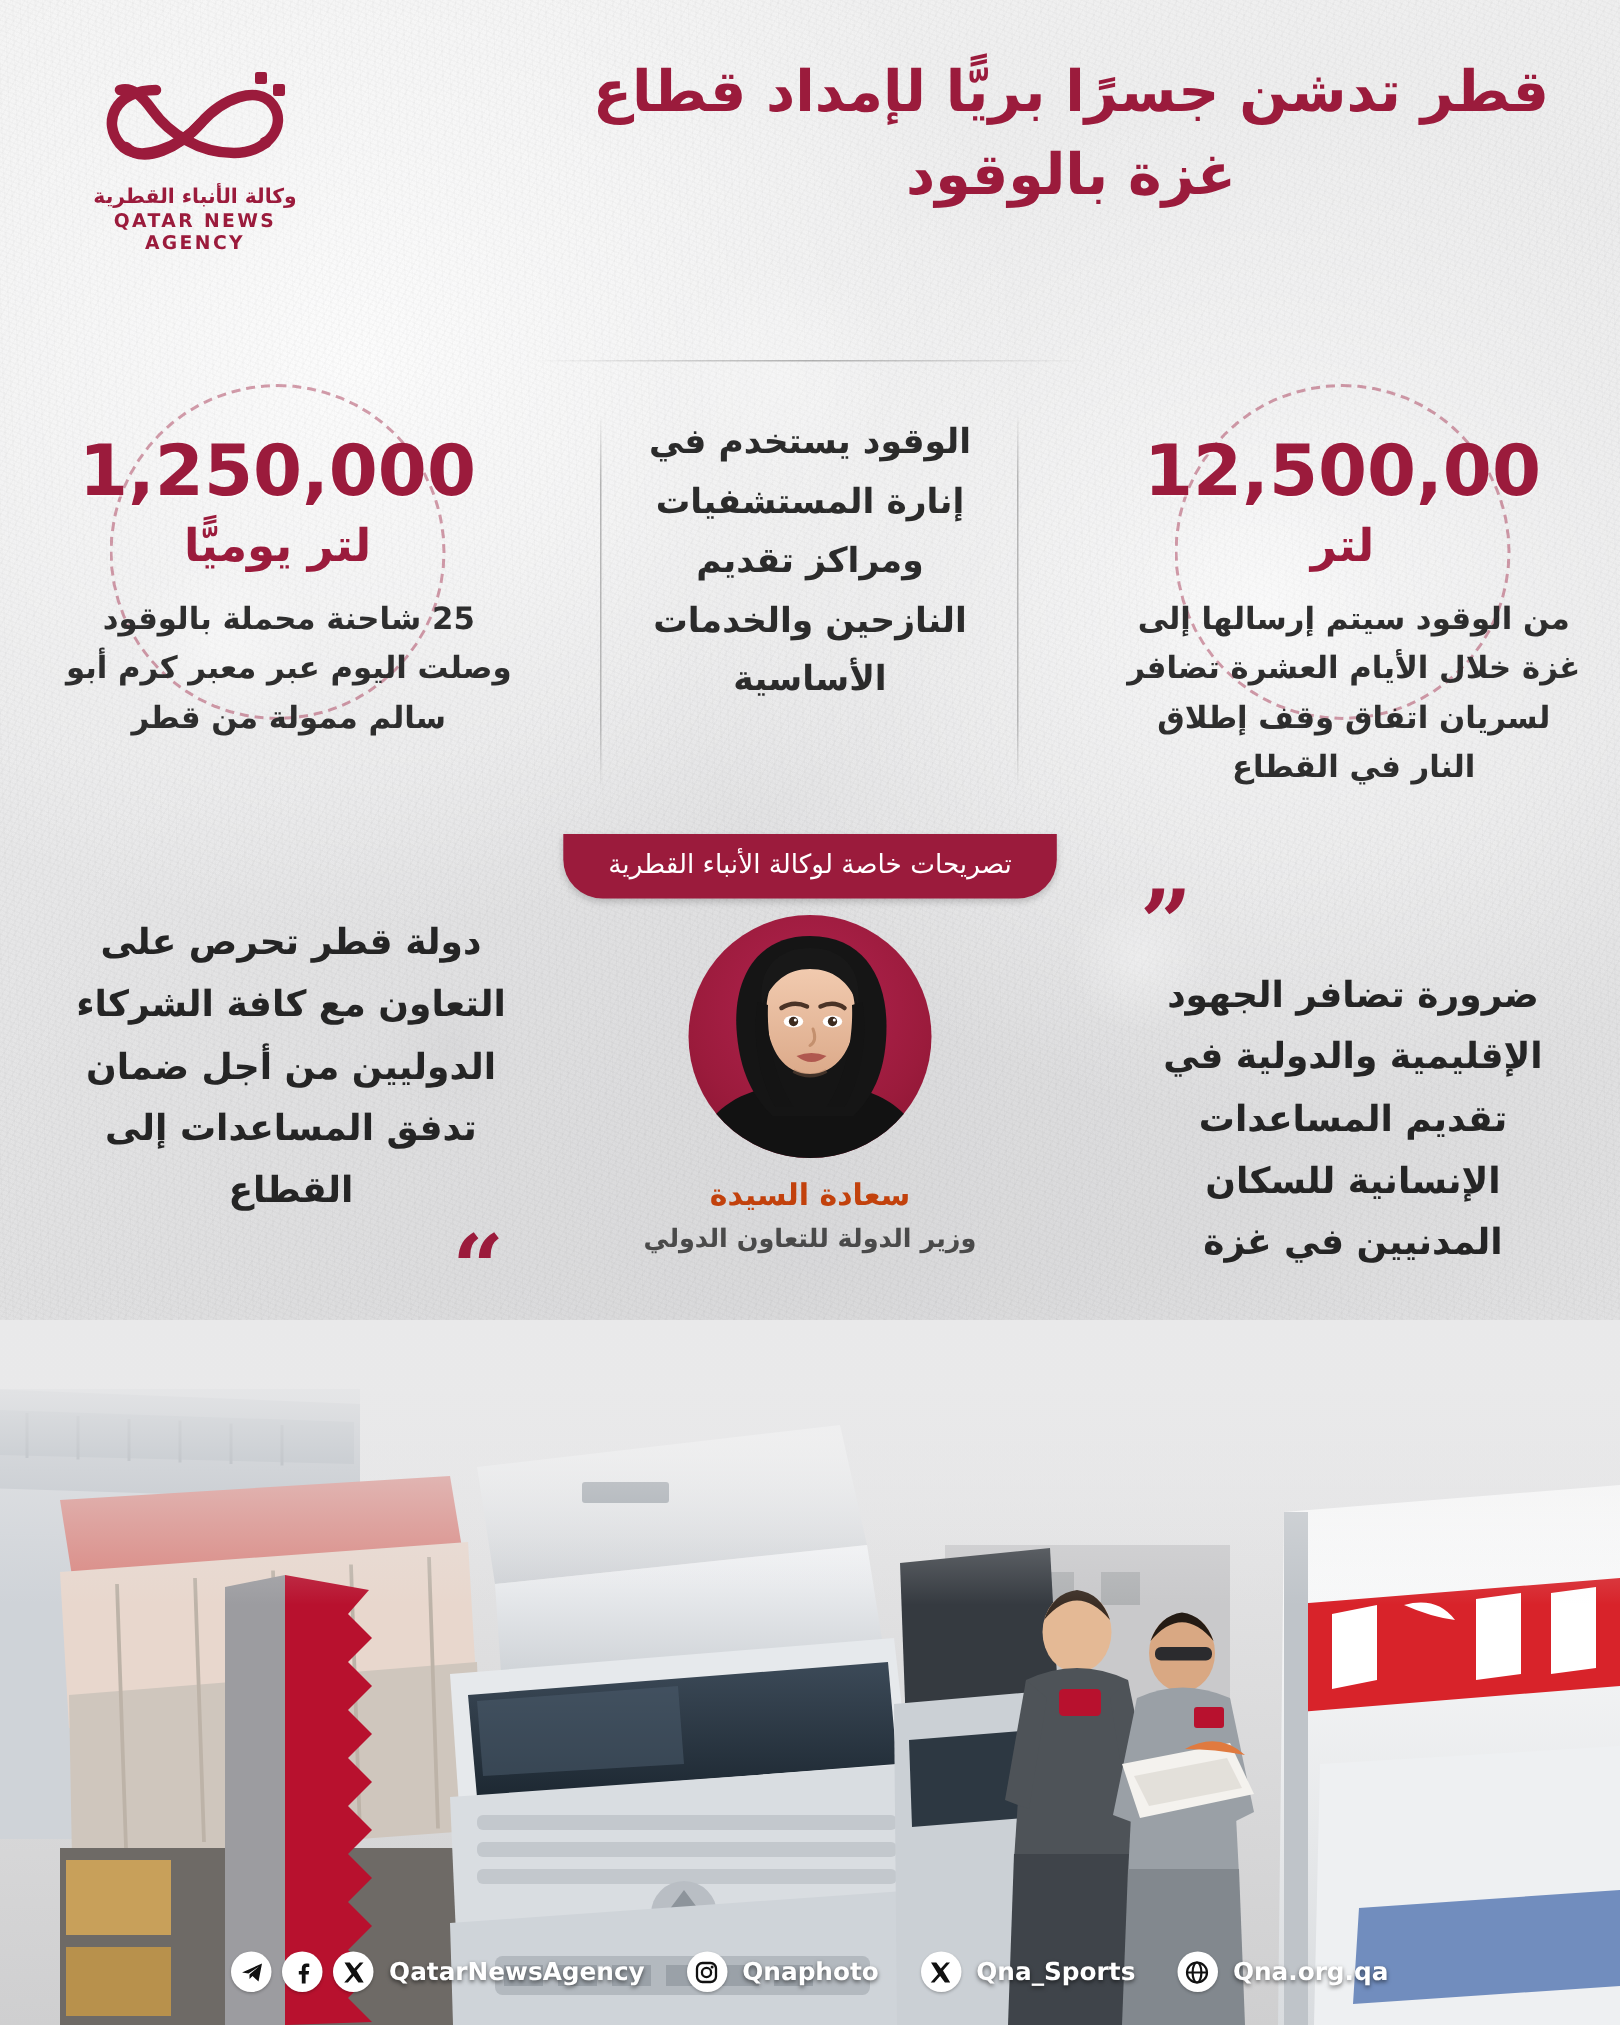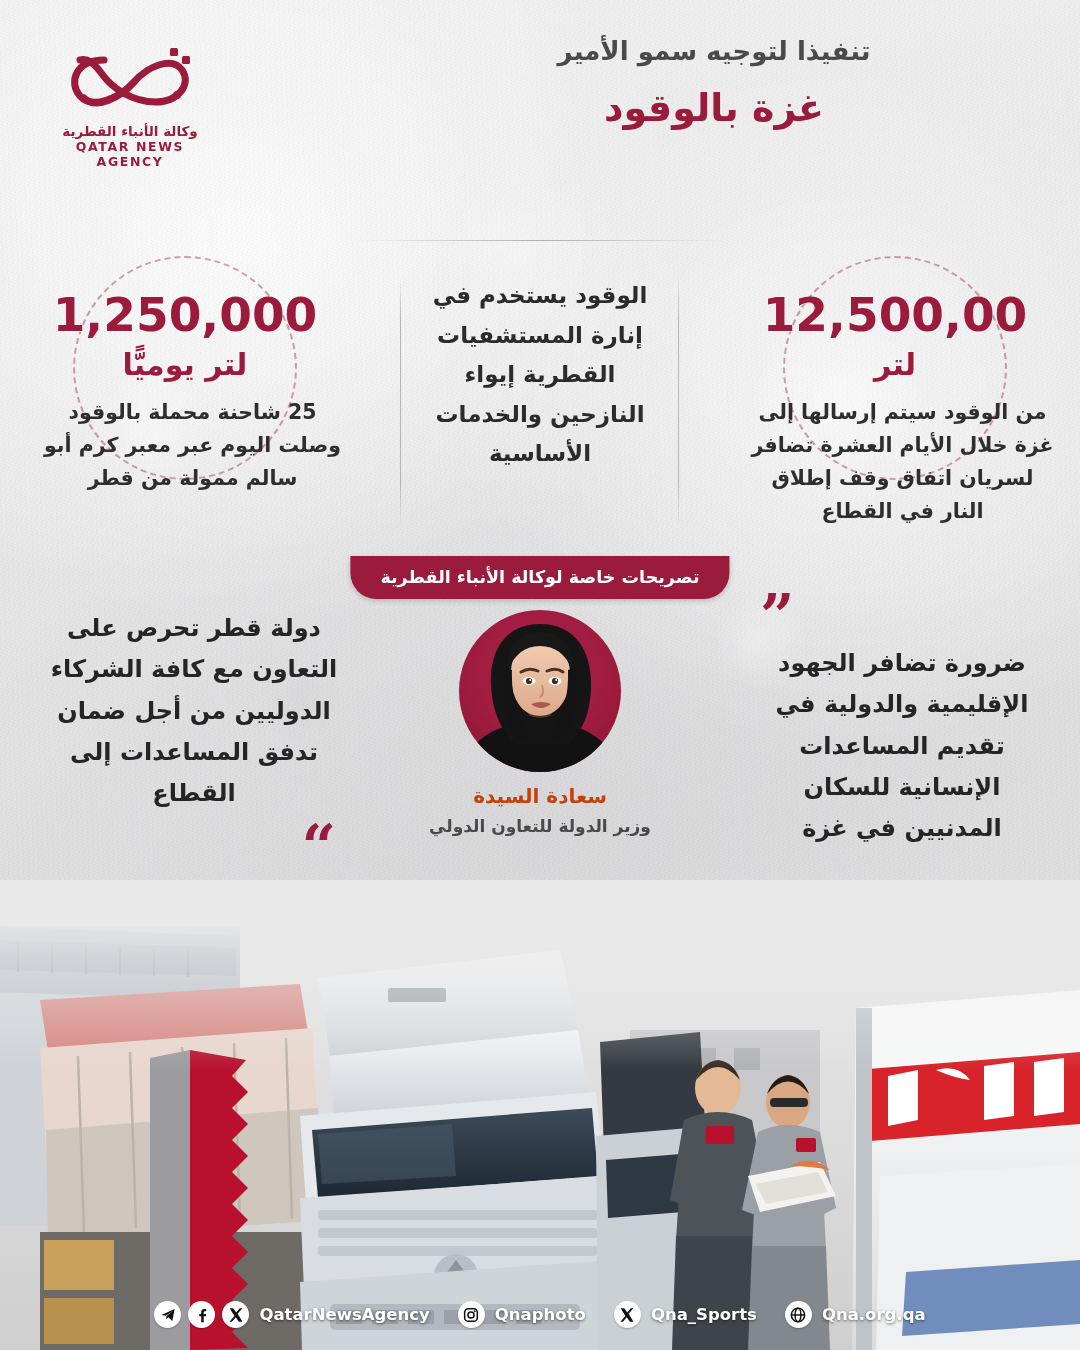--- a/index.html
+++ b/index.html
@@ -140,21 +140,21 @@
   .center-text {
     font-size: 23px; font-weight: 700; color: #2b2b2b; line-height: 1.72;
   }
 
   
   .badge {
     position: absolute;
     top: 556px; left: 50%; transform: translateX(-50%);
     background: #9B1B3C;
     color: #ffffff;
-    font-size: 17.5px; font-weight: 700;
+    font-size: 17.5px; font-weight: 400;
     padding: 11px 30px 12px;
     border-radius: 0 0 26px 26px;
     box-shadow: 0 2px 5px rgba(0,0,0,.18);
     white-space: nowrap;
   }
 
   
   .speaker {
     position: absolute;
     top: 610px; left: 50%; transform: translateX(-50%);
@@ -257,41 +257,41 @@
         </g>
         <circle cx="131" cy="57" r="4" fill="#9B1B3C"></circle>
         <rect x="124" y="10" width="8" height="8" rx="1.5" fill="#9B1B3C"></rect>
         <rect x="136" y="18" width="8" height="8" rx="1.5" fill="#9B1B3C"></rect>
       </svg>
       <div class="logo-ar">وكالة الأنباء القطرية</div>
       <div class="logo-en">QATAR NEWS AGENCY</div>
     </div>
 
     <div class="title-block">
-      <div class="kicker">تنفيذا لتوجيه سمو الأمير</div>
+      <div class="headline">قطر تدشن جسرًا بريًّا لإمداد قطاع</div>
       <div class="headline">غزة بالوقود</div>
     </div>
   </div>
 
   <div class="hr-top"></div>
 
   <div class="stats">
 
     <div class="vdiv right"></div>
     <div class="vdiv left"></div>
 
     <div class="stat right-stat">
       <div class="dashed-circle"></div>
       <div class="stat-number">12,500,00</div>
       <div class="stat-unit">لتر</div>
       <div class="stat-desc">من الوقود سيتم إرسالها إلى غزة خلال الأيام العشرة تضافر لسريان اتفاق وقف إطلاق النار في القطاع</div>
     </div>
 
     <div class="center-stat">
-      <div class="center-text">الوقود يستخدم في إنارة المستشفيات القطرية إيواء النازحين والخدمات الأساسية</div>
+      <div class="center-text">الوقود يستخدم في إنارة المستشفيات ومراكز تقديم النازحين والخدمات الأساسية</div>
     </div>
 
     <div class="stat left-stat">
       <div class="dashed-circle"></div>
       <div class="stat-number">1,250,000</div>
       <div class="stat-unit">لتر يوميًّا</div>
       <div class="stat-desc">25 شاحنة محملة بالوقود وصلت اليوم عبر معبر كرم أبو سالم ممولة من قطر</div>
     </div>
   </div>
 

